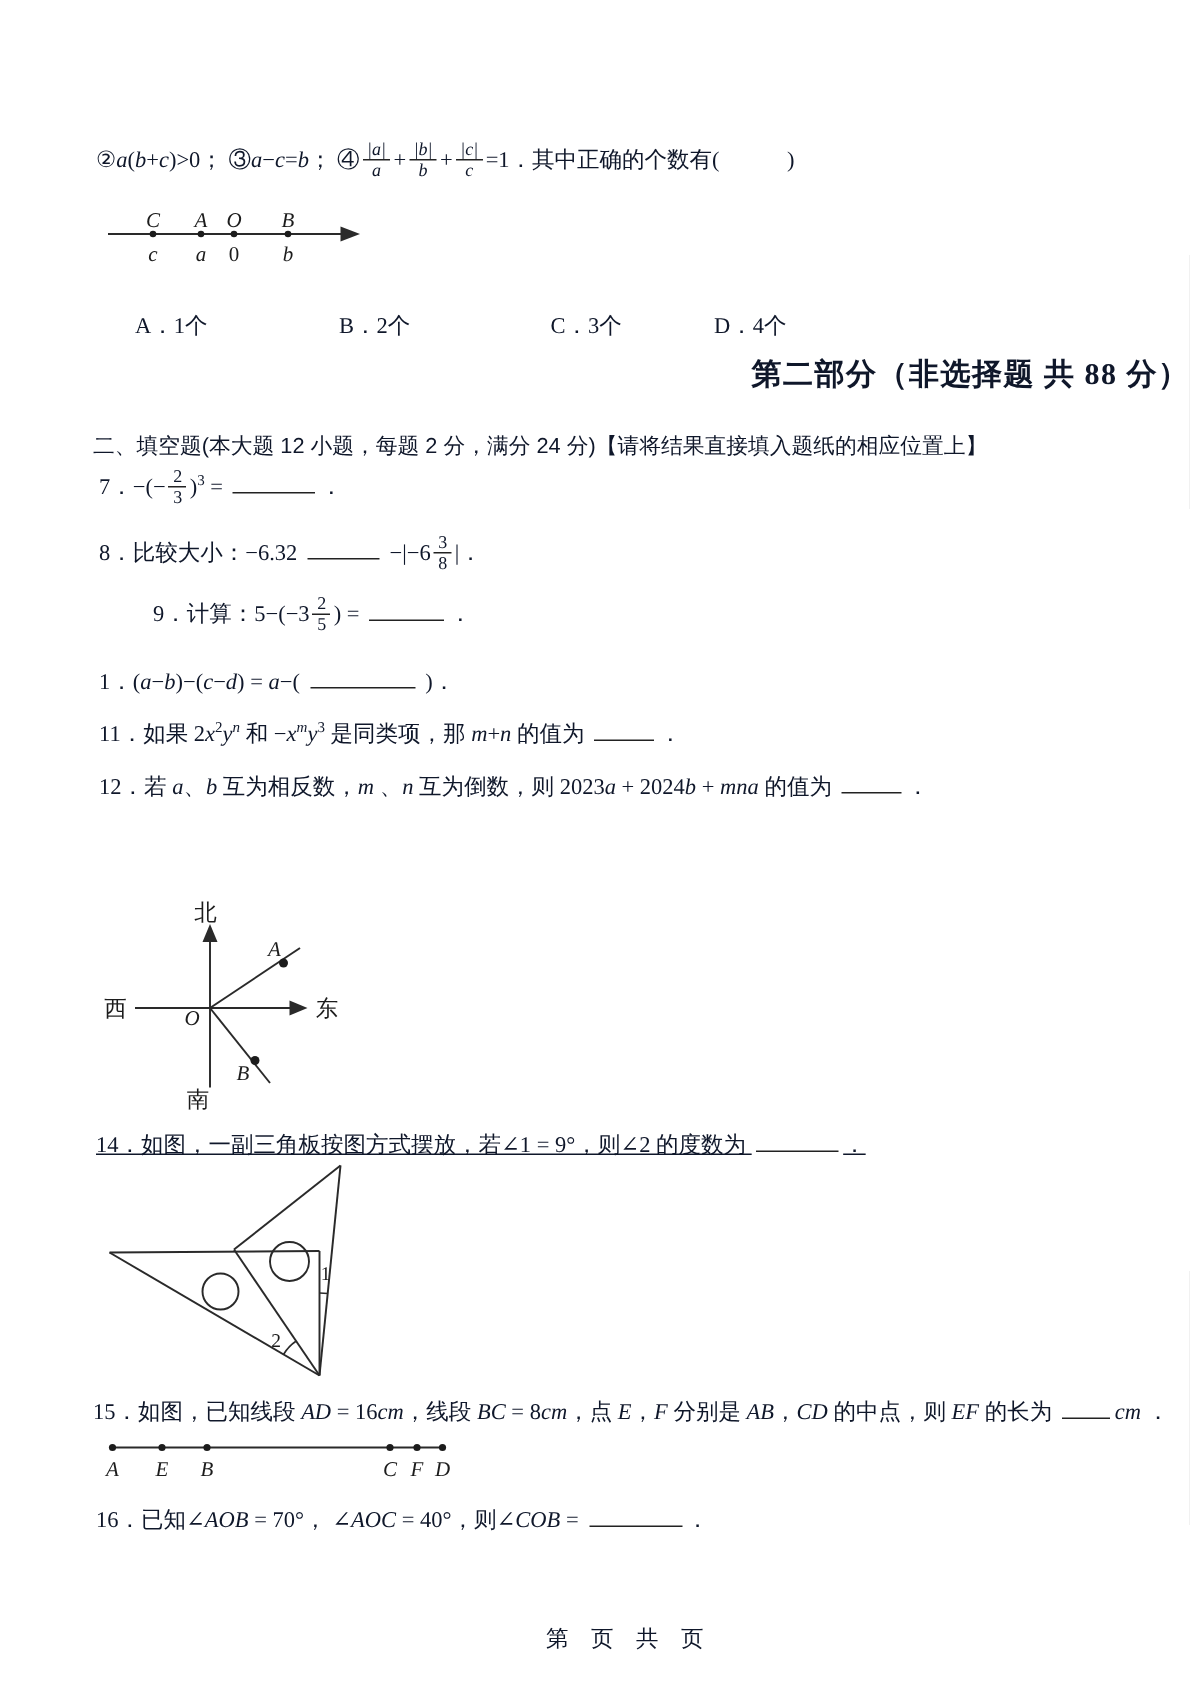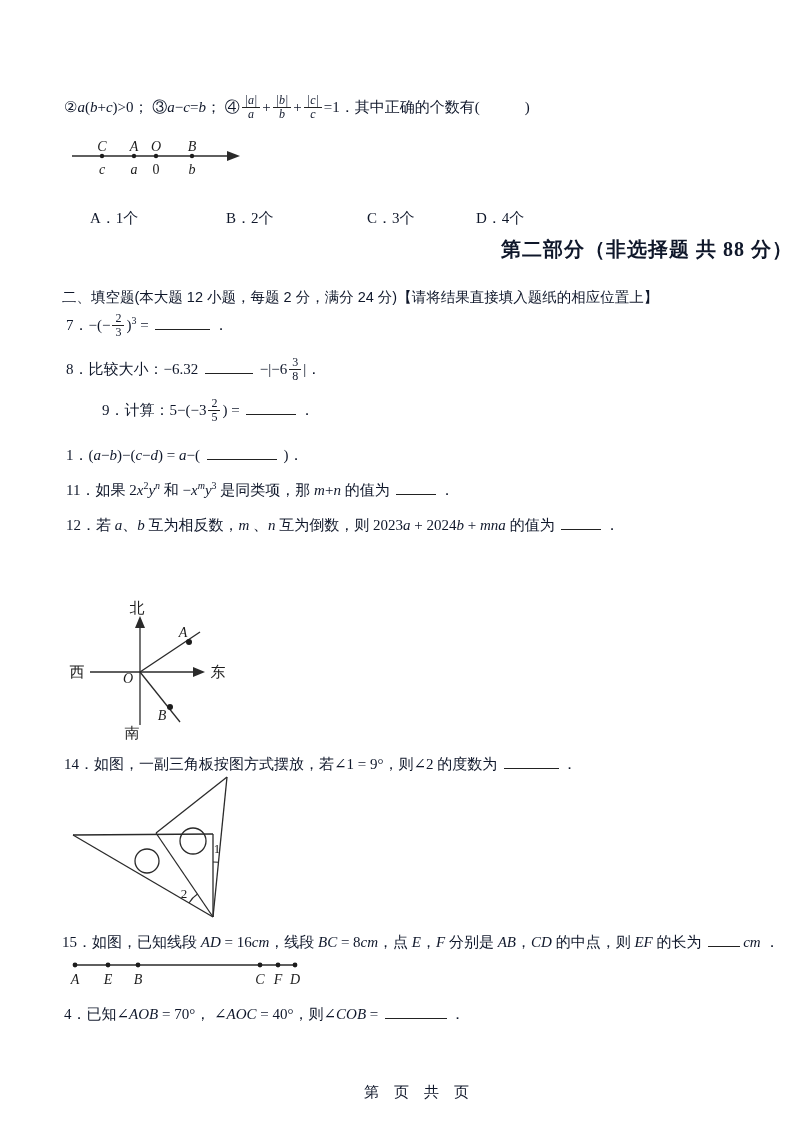--- a/index.html
+++ b/index.html
@@ -84,21 +84,21 @@
     <circle cx="115" cy="109" r="3" fill="#1c1c1c"></circle>
     <text x="82" y="15" text-anchor="middle" class="cjk">北</text>
     <text x="22" y="79" text-anchor="middle" class="cjk">西</text>
     <text x="163" y="79" text-anchor="middle" class="cjk">东</text>
     <text x="77" y="140" text-anchor="middle" class="cjk">南</text>
     <text x="73" y="85" text-anchor="middle" class="mathvar">O</text>
     <text x="128" y="39" text-anchor="middle" class="mathvar">A</text>
     <text x="107" y="122" text-anchor="middle" class="mathvar">B</text>
   </svg>
 
-  <div class="row" style="left:64px; top:751px;"><span>14．如图，一副三角板按图方式摆放，若∠1 = 9°，则∠2 的度数为 </span><span class="blank" style="width: 55px;"></span><span>．</span></div>
+  <div class="row" style="left:64px; top:751px;text-decoration:underline;"><span>14．如图，一副三角板按图方式摆放，若∠1 = 9°，则∠2 的度数为 </span><span class="blank" style="width: 55px;"></span><span>．</span></div>
 
   <svg style="left:50px; top:770px;" width="300" height="160" viewBox="0 0 300 160">
     <line x1="23" y1="65" x2="163" y2="64" stroke-width="1.3"></line>
     <line x1="23" y1="65" x2="163" y2="147" stroke-width="1.3"></line>
     <line x1="106" y1="63" x2="163" y2="147" stroke-width="1.3"></line>
     <line x1="106" y1="63" x2="177" y2="7" stroke-width="1.3"></line>
     <line x1="177" y1="7" x2="163" y2="147" stroke-width="1.3"></line>
     <line x1="163" y1="64" x2="163" y2="147" stroke-width="1.3"></line>
     <circle class="hole" cx="97" cy="91" r="12" stroke-width="1.3"></circle>
     <circle class="hole" cx="143" cy="71" r="13" stroke-width="1.3"></circle>
@@ -119,17 +119,17 @@
     <circle cx="218" cy="17" r="2.4" fill="#1c1c1c"></circle>
     <circle cx="235" cy="17" r="2.4" fill="#1c1c1c"></circle>
     <text x="15" y="36" text-anchor="middle" class="mathvar">A</text>
     <text x="48" y="36" text-anchor="middle" class="mathvar">E</text>
     <text x="78" y="36" text-anchor="middle" class="mathvar">B</text>
     <text x="200" y="36" text-anchor="middle" class="mathvar">C</text>
     <text x="218" y="36" text-anchor="middle" class="mathvar">F</text>
     <text x="235" y="36" text-anchor="middle" class="mathvar">D</text>
   </svg>
 
-  <div class="row" style="left:64px; top:1001px;"><span>4．已知∠</span><span class="var">AOB</span><span> = 70°， ∠</span><span class="var">AOC</span><span> = 40°，则∠</span><span class="var">COB</span><span> = </span><span class="blank" style="width: 62px;"></span><span>．</span></div>
+  <div class="row" style="left:64px; top:1001px;"><span>16．已知∠</span><span class="var">AOB</span><span> = 70°， ∠</span><span class="var">AOC</span><span> = 40°，则∠</span><span class="var">COB</span><span> = </span><span class="blank" style="width: 62px;"></span><span>．</span></div>
 
   <div class="footer" style="top:1083px;padding-left:20px;">第　页　共　页</div>
 
 </div>
 
 </body></html>

